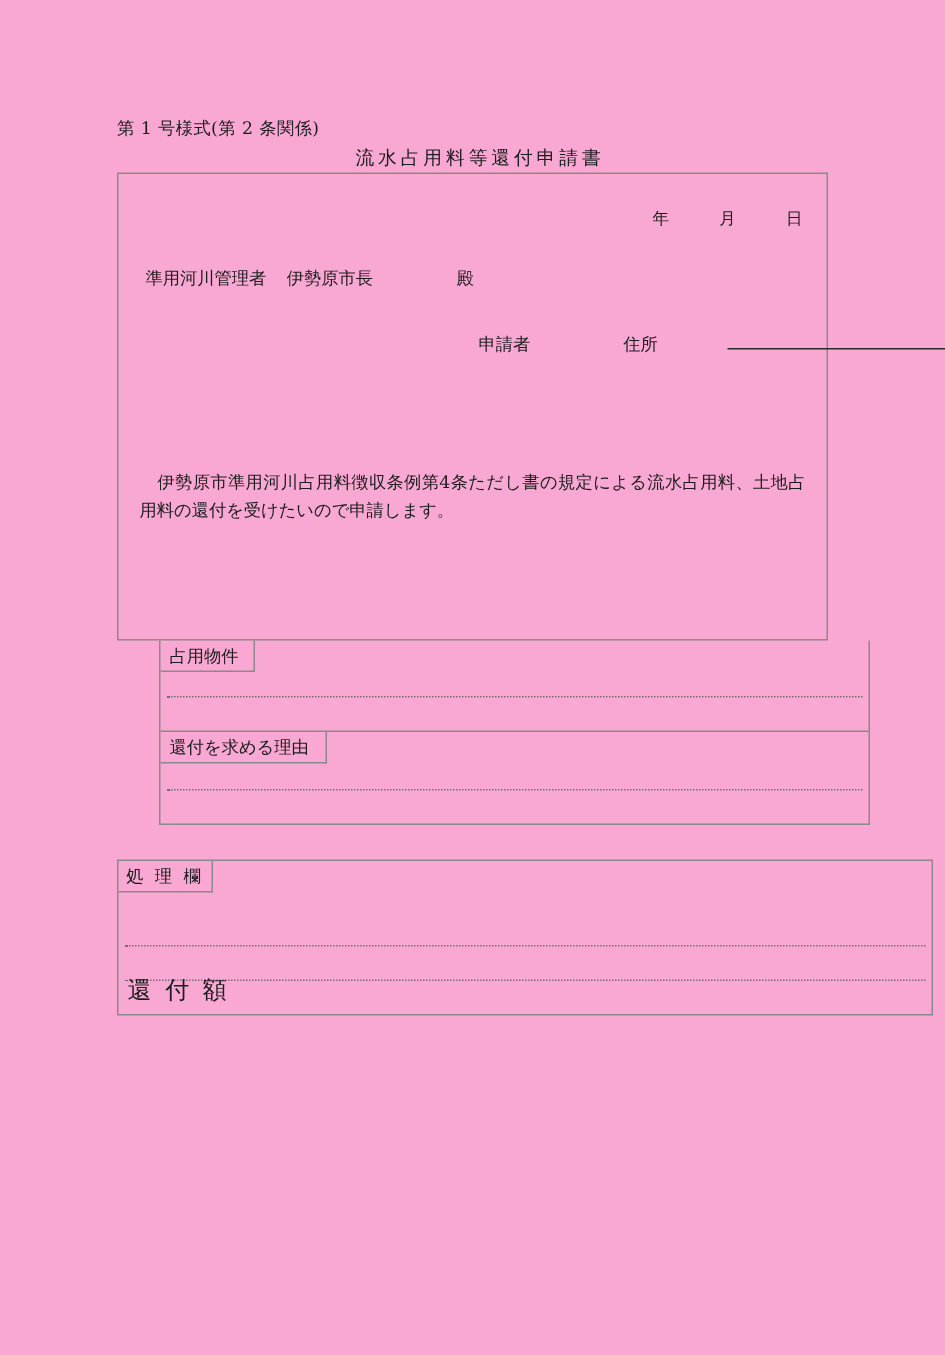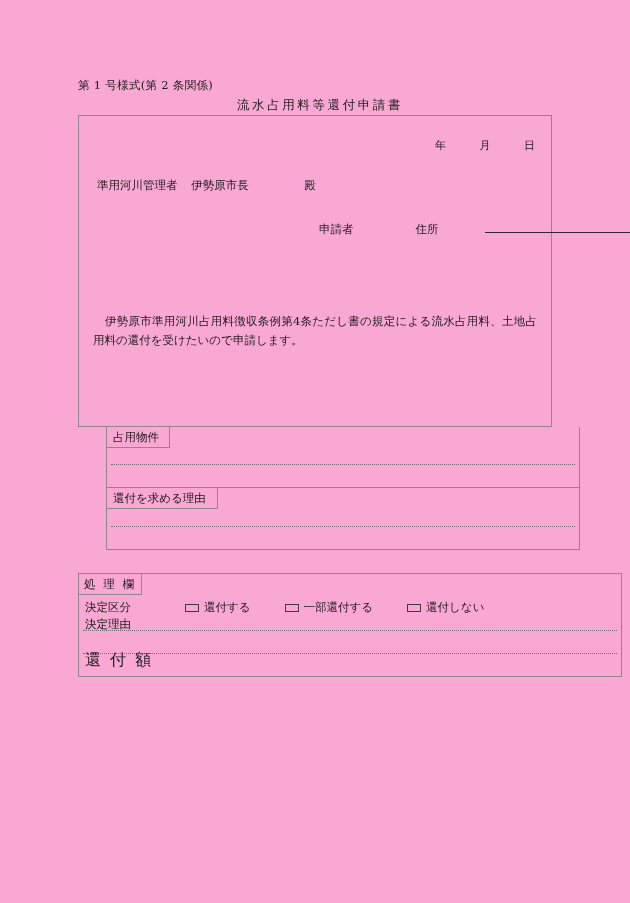--- a/index.html
+++ b/index.html
@@ -284,38 +284,20 @@
     <div class="t-row" id="t1-row2">
       <div class="cell-label-box lbl-w2">還付を求める理由</div>
       <div class="dotted-sep" style="top: 38px;"></div>
     </div>
   </div>
 
   <div class="box" id="table2">
 
     <div class="proc-label-box">処 理 欄</div>
 
-    <div class="proc-body">
-      <div class="proc-line1">
-        <span class="proc-kubun">決定区分</span>
-        <span class="choice">
-          <span class="checkbox"></span>
-          <span>還付する</span>
-        </span>
-        <span class="choice">
-          <span class="checkbox"></span>
-          <span>一部還付する</span>
-        </span>
-        <span class="choice">
-          <span class="checkbox"></span>
-          <span>還付しない</span>
-        </span>
-      </div>
-      <div class="proc-line2">決定理由</div>
-    </div>
 
     <div class="dotted-sep" style="top: 56px;"></div>
     <div class="dotted-sep" style="top: 79px;"></div>
 
     <div class="amount-label">還 付 額</div>
   </div>
 
 </div>
 
 </body></html>

